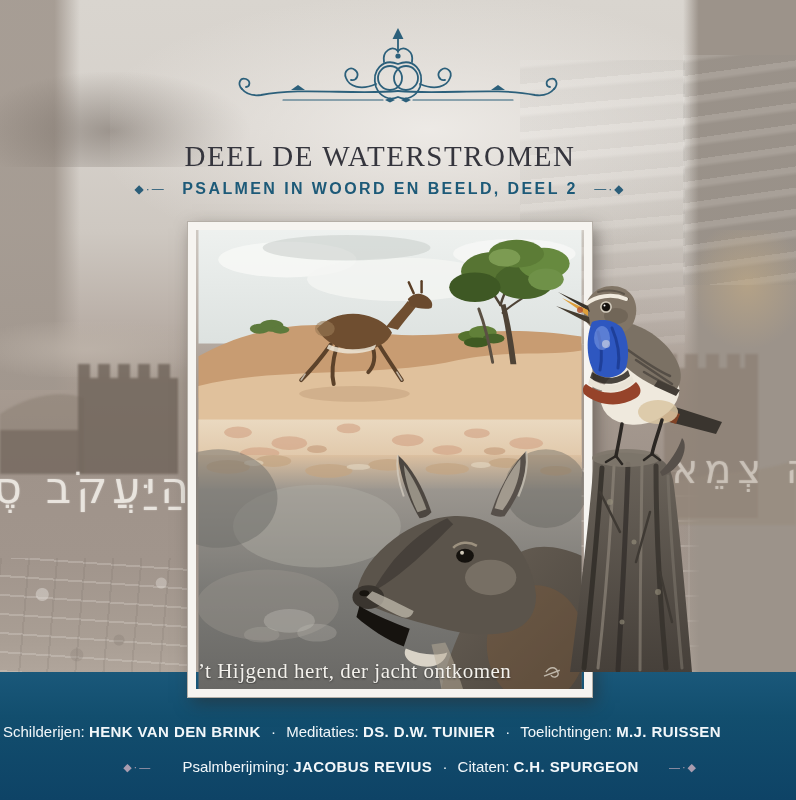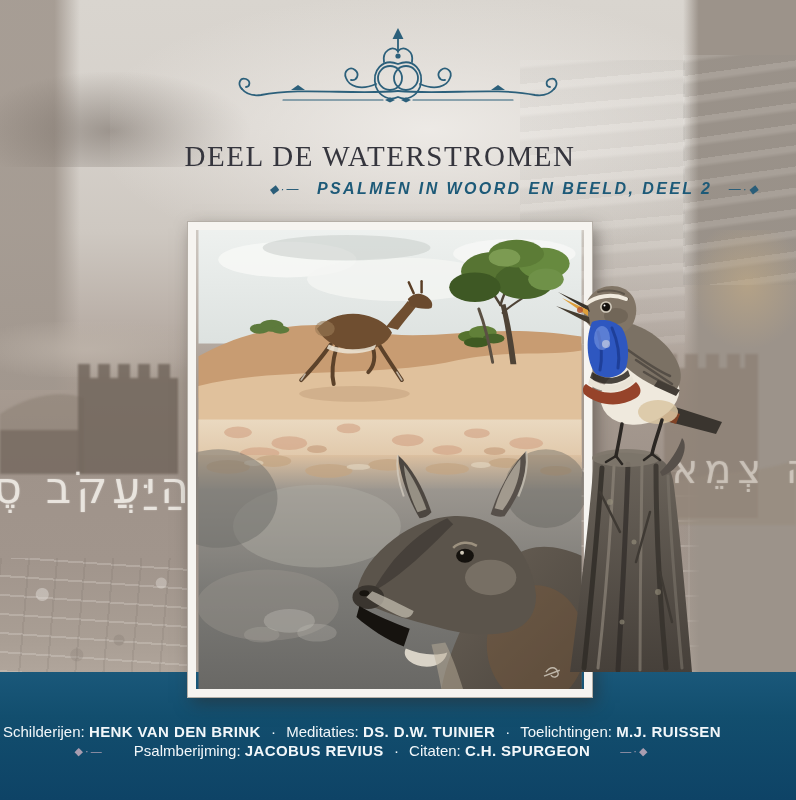--- a/index.html
+++ b/index.html
@@ -42,40 +42,40 @@
   .hebrew{z-index:2;font-family:"DejaVu Sans",sans-serif;direction:rtl;white-space:nowrap;overflow:hidden;}
   .hebrew-left{left:-10px;top:462px;width:204px;font-size:44px;letter-spacing:5px;
     color:rgba(240,236,230,.85);text-shadow:0 0 2px rgba(240,236,230,.45);}
   .hebrew-right{left:598px;top:446px;width:226px;font-size:40px;letter-spacing:6px;
     color:rgba(234,228,220,.5);text-shadow:0 0 2px rgba(234,228,220,.3);}
   
   .flourish{left:233px;top:26px;width:330px;height:80px;z-index:3;}
   .title{left:0;top:110px;width:760px;z-index:3;text-align:center;
     font-family:"Liberation Serif",serif;font-weight:400;color:#35353d;
     font-size:29px;line-height:31px;letter-spacing:1.5px;margin:0;}
-  .subtitle-row{left:0;top:179px;width:760px;z-index:3;text-align:right;color:#1d5a78;font-style:italic;}
+  .subtitle-row{left:0;top:179px;width:760px;z-index:3;text-align:center;color:#1d5a78;}
   .subtitle{display:inline-block;font-size:16px;font-weight:bold;letter-spacing:2.4px;margin:0 12px;vertical-align:middle;}
   .orn{display:inline-block;font-size:12px;letter-spacing:2px;vertical-align:middle;color:#2b5e79;}
   
   .painting{left:188px;top:222px;width:388px;height:459px;z-index:8;
     border:8px solid #f6f4f0;box-shadow:0 0 0 1px #b5afa7,4px 6px 16px rgba(45,40,35,.5);}
   .painting svg{display:block;}
   .caption{position:absolute;left:2px;bottom:5px;width:100%;z-index:9;
     font-family:"Liberation Serif",serif;font-size:21px;letter-spacing:.5px;
     color:#f3f1ec;white-space:nowrap;overflow:hidden;text-shadow:0 1px 2px rgba(20,20,20,.6);}
   
   .birdsvg{left:540px;top:272px;width:200px;height:400px;z-index:9;}
   
   .band{left:0;top:672px;width:796px;height:128px;z-index:7;
     background:linear-gradient(180deg,#1a587a 0%,#124e6e 35%,#0e4366 100%);}
   .credits{left:0;width:724px;z-index:10;text-align:center;color:#f2f7fa;font-size:15px;}
   .credits b{font-weight:bold;letter-spacing:.4px;}
   .credits .sep{margin:0 6px;}
   .credits-1{top:723px;}
-  .credits-2{top:742px;}
+  .credits-2{top:758px;text-align:right;}
   .credits .orn2{color:rgba(196,172,188,.85);font-size:11px;letter-spacing:2px;margin:0 26px;vertical-align:1px;}
 </style>
 </head>
 <body>
 
 <div class="cover">
 
   <div class="abs strip-left"></div>
   <div class="abs rock-topleft"></div>
   <div class="abs mist-top"></div>
@@ -296,20 +296,21 @@
         <path d="M236,420 C240,436 244,452 246,465 L268,465 C262,446 256,430 250,418 Z" fill="#b9ae9a" opacity=".5"></path>
         <ellipse cx="92" cy="396" rx="26" ry="12" fill="#d2cec7" opacity=".3"></ellipse>
         <ellipse cx="120" cy="408" rx="20" ry="9" fill="#cac6bf" opacity=".25"></ellipse>
         <ellipse cx="64" cy="410" rx="18" ry="8" fill="#c6c2bb" opacity=".2"></ellipse>
       </g>
       <g stroke="#d8d2c6" stroke-width="1.4" fill="none" opacity=".8">
         <path d="M352,448 C356,442 362,442 364,448 C366,452 360,455 357,451"></path>
         <path d="M350,452 L366,446"></path>
       </g>
     </svg>
+    <div class="caption">’t Hijgend hert, der jacht ontkomen</div>
   </div>
 
   <svg class="abs birdsvg" viewBox="0 0 200 400">
     <defs>
       <linearGradient id="stumpG" x1="0" y1="0" x2="0" y2="1">
         <stop offset="0" stop-color="#6b645b"></stop>
           <stop offset="1" stop-color="#46403a"></stop>
       </linearGradient>
     </defs>
     <g>

